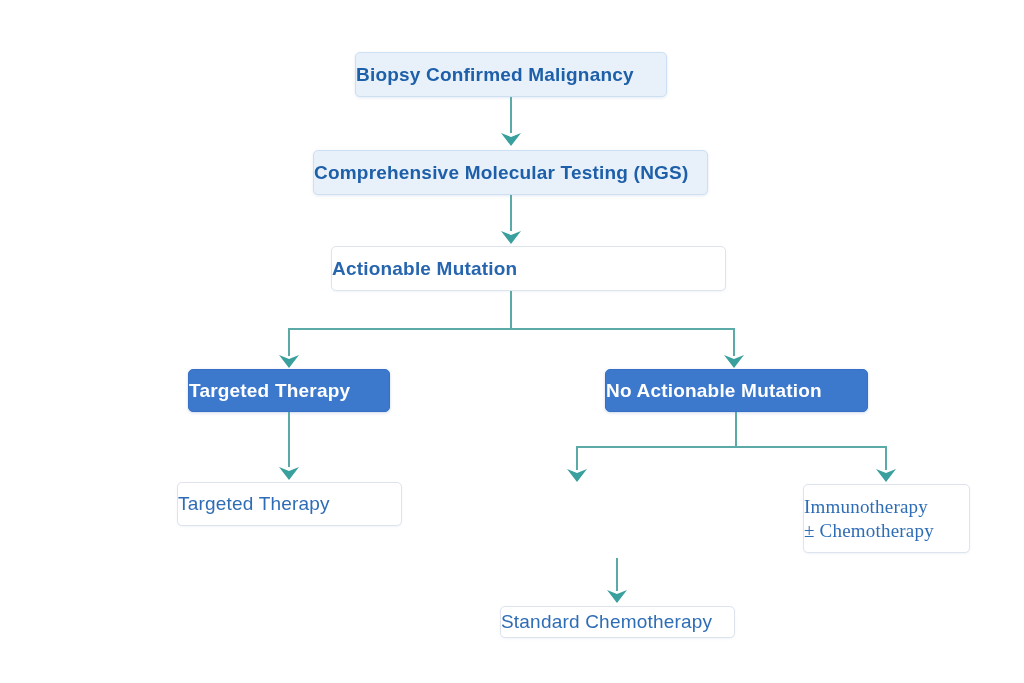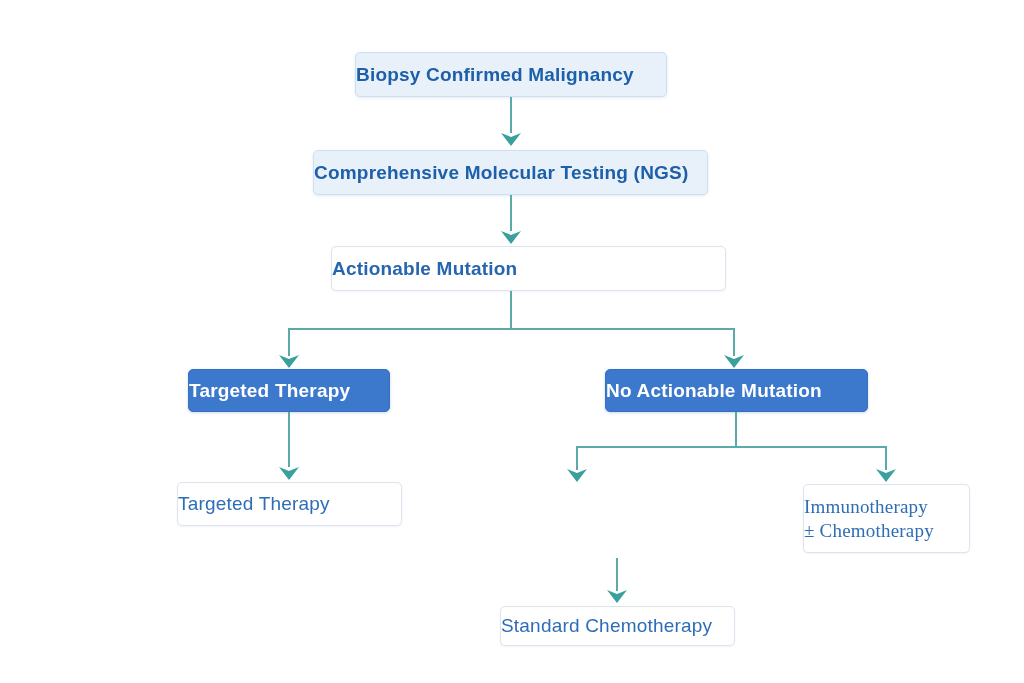--- a/index.html
+++ b/index.html
@@ -121,17 +121,17 @@
 
 
   <div class="node plain two-line" style="left:803px; top:484px; width:167px; height:69px;font-family:Liberation Serif, serif;">
     <span>Immunotherapy</span>
     <span>± Chemotherapy</span>
   </div>
 
   <div class="vline" style="left:616px; top:558px; height:33px;"></div>
   <div class="arrowhead" style="left:607px; top:590px;"></div>
 
-  <div class="node plain" style="left:500px; top:606px; width:235px; height:40px;">
+  <div class="node plain" style="left:500px; top:606px; width:235px; height:32px;">
     <span>Standard Chemotherapy</span>
   </div>
 
 </div>
 
 </body></html>

